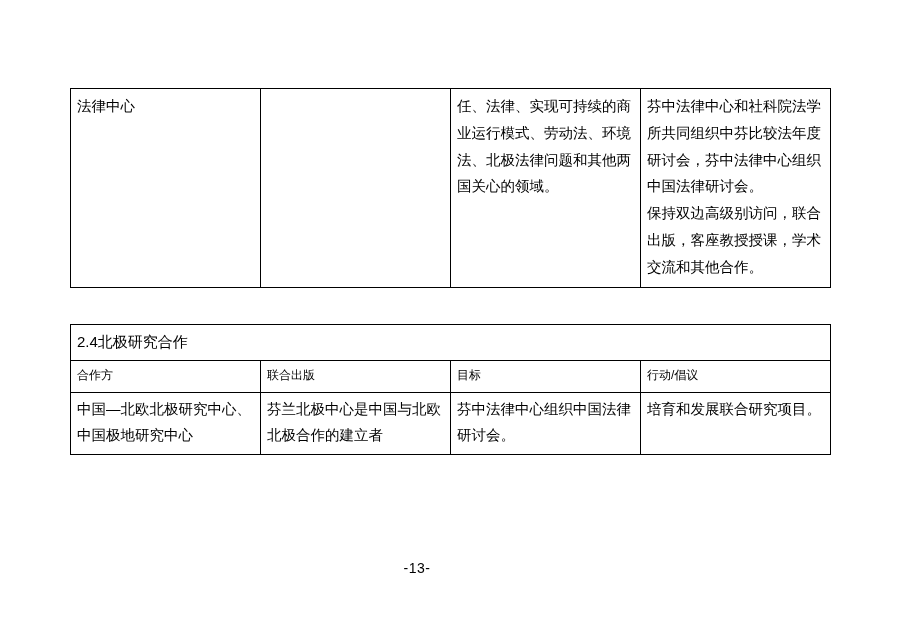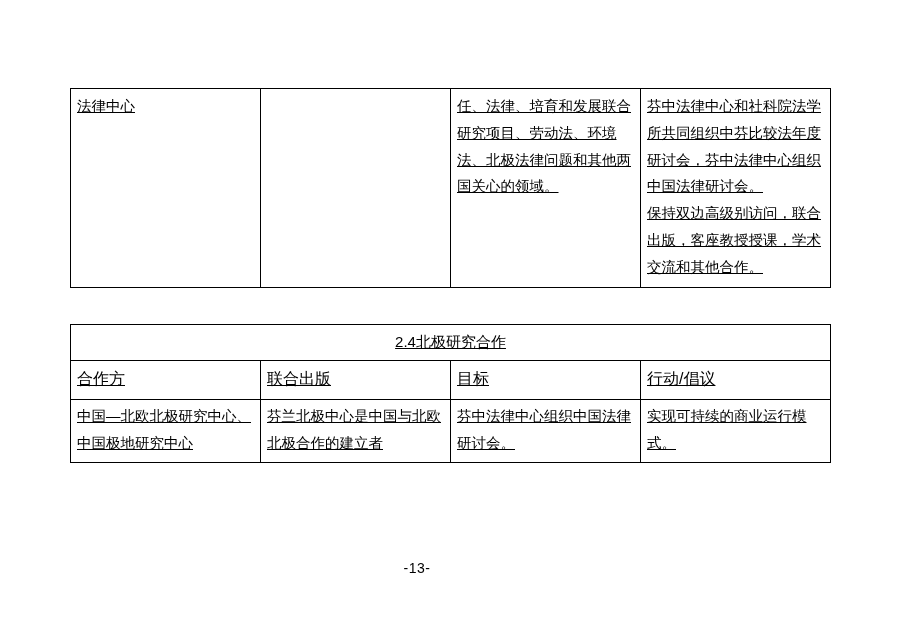--- a/index.html
+++ b/index.html
@@ -18,21 +18,20 @@
     position: relative;
     width: 900px;
     height: 636px;
     box-sizing: border-box;
   }
   .doc-body {
     position: absolute;
     left: 70px;
     top: 88px;
     width: 760px;
-    text-decoration: underline;
   }
   table.doc-table {
     border-collapse: collapse;
     table-layout: fixed;
     width: 760px;
     font-size: 14.5px;
     line-height: 1.85;
   }
   table.doc-table td {
     border: 1px solid #000000;
@@ -61,26 +60,25 @@
     font-size: 14.5px;
     line-height: 1.85;
   }
   table.doc-table2 td {
     border: 1px solid #000000;
     vertical-align: top;
     padding: 3px 6px 5px 6px;
     word-break: break-all;
   }
   .title-row td {
-    text-align: center;
     font-size: 15px;
     padding: 4px 6px;
   }
   .header-row td {
-    font-size: 16px;
+    font-size: 12px;
   }
   .page-number {
     position: absolute;
     left: 0;
     top: 560px;
     width: 834px;
     text-align: center;
     font-size: 14px;
     letter-spacing: 0.5px;
   }
@@ -101,21 +99,21 @@
       </colgroup>
       <tbody>
         <tr>
           <td>
             <span class="cell-text">法律中心</span>
           </td>
           <td>
             <span class="cell-text"></span>
           </td>
           <td>
-            <span class="cell-text">任、法律、培育和发展联合研究项目、劳动法、环境法、北极法律问题和其他两国关心的领域。</span>
+            <span class="cell-text">任、法律、实现可持续的商业运行模式、劳动法、环境法、北极法律问题和其他两国关心的领域。</span>
           </td>
           <td>
             <span class="cell-text">芬中法律中心和社科院法学所共同组织中芬比较法年度研讨会，芬中法律中心组织中国法律研讨会。
 保持双边高级别访问，联合出版，客座教授授课，学术交流和其他合作。</span>
           </td>
         </tr>
       </tbody>
     </table>
 
     <div class="spacer"></div>
@@ -151,21 +149,21 @@
           <td>
             <span class="cell-text">中国—北欧北极研究中心、中国极地研究中心</span>
           </td>
           <td>
             <span class="cell-text">芬兰北极中心是中国与北欧北极合作的建立者</span>
           </td>
           <td>
             <span class="cell-text">芬中法律中心组织中国法律研讨会。</span>
           </td>
           <td>
-            <span class="cell-text">实现可持续的商业运行模式。</span>
+            <span class="cell-text">培育和发展联合研究项目。</span>
           </td>
         </tr>
       </tbody>
     </table>
 
   </div>
 
   <div class="page-number">-13-</div>
 
 </div>

